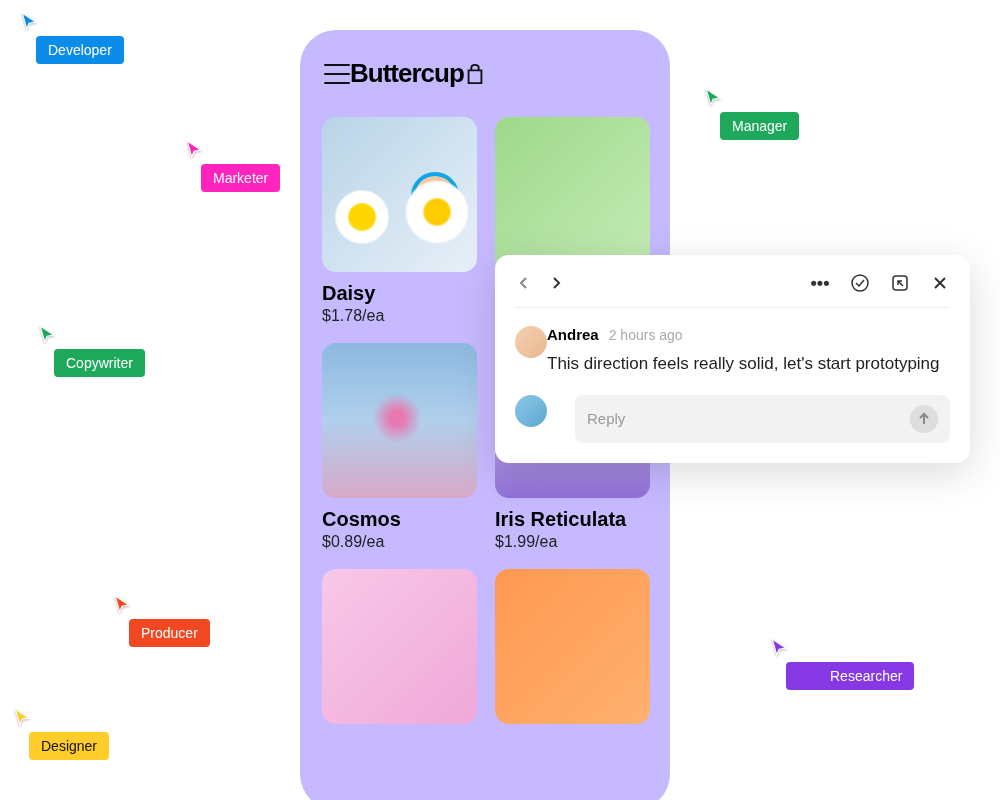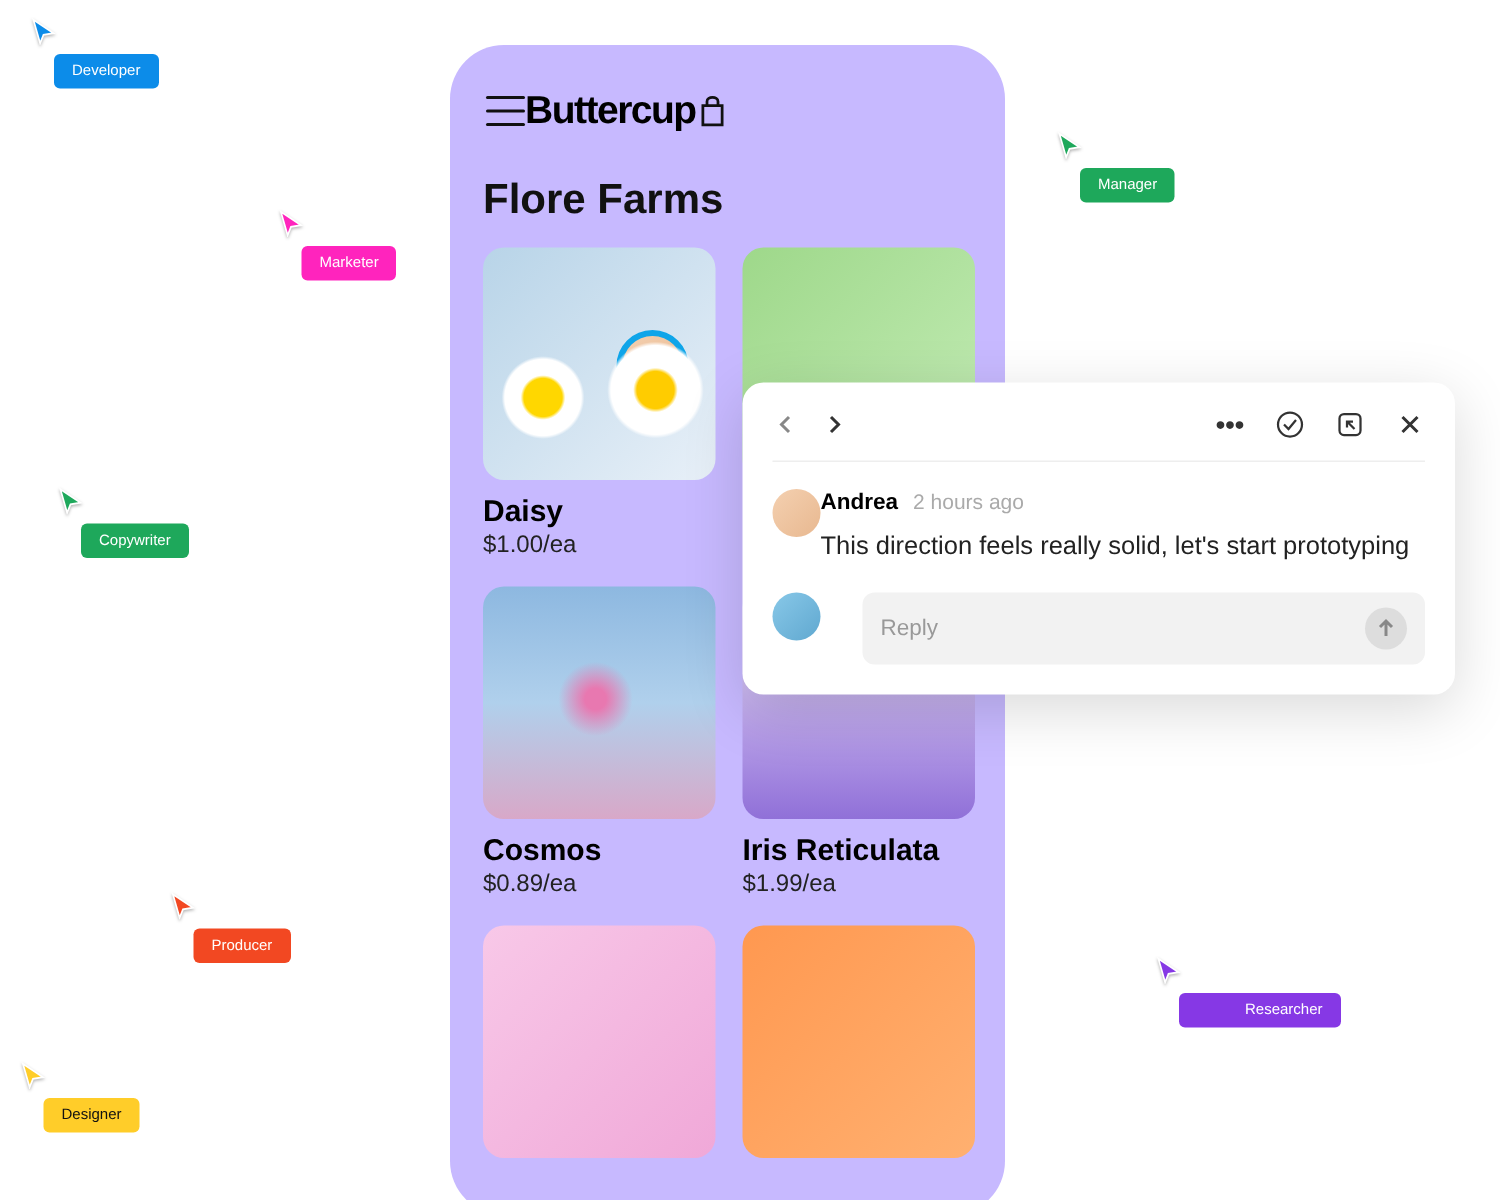--- a/index.html
+++ b/index.html
@@ -19,21 +19,21 @@
       z-index: 5;
     }
     .cursor-arrow {
       width: 18px;
       height: 18px;
       position: relative;
     }
     .cursor-arrow svg { filter: drop-shadow(0 1px 1px rgba(0,0,0,.3)); }
     .role-tag {
       color: #fff;
-      font-size: 10px;
+      font-size: 14px;
       font-weight: 500;
       padding: 6px 12px;
       border-radius: 4px;
       margin-top: 6px;
       margin-left: 16px;
     }
     .c1 { top: 12px; left: 20px; }
     .c2 { top: 140px; left: 185px; }
     .c3 { top: 325px; left: 38px; }
     .c4 { top: 88px; left: 704px; }
@@ -216,30 +216,29 @@
         <span></span>
       </div>
     <div class="brand">Buttercup</div>
     <div class="bag-icon">
       <svg viewBox="0 0 24 24" width="22" height="24" fill="none" stroke="#111" stroke-width="2">
           <path d="M5 8 L19 8 L19 22 L5 22 Z"></path>
           <path d="M8 8 L8 5 C8 3 10 2 12 2 C14 2 16 3 16 5 L16 8"></path>
         </svg>
     </div>
   </div>
-  <div class="farm-title">Flore Farms</div>
   <div class="product-grid">
     <div class="product-card">
       <div class="product-img daisy-img">
         <div class="avatar-bubble">
           <div class="avatar-inner"></div>
         </div>
       </div>
       <div class="product-name">Daisy</div>
-      <div class="product-price">$1.00/ea</div>
+      <div class="product-price">$1.78/ea</div>
     </div>
     <div class="product-card">
       <div class="product-img green-img"></div>
     </div>
     <div class="product-card">
       <div class="product-img cosmos-img"></div>
       <div class="product-name">Cosmos</div>
       <div class="product-price">$0.89/ea</div>
     </div>
     <div class="product-card">

